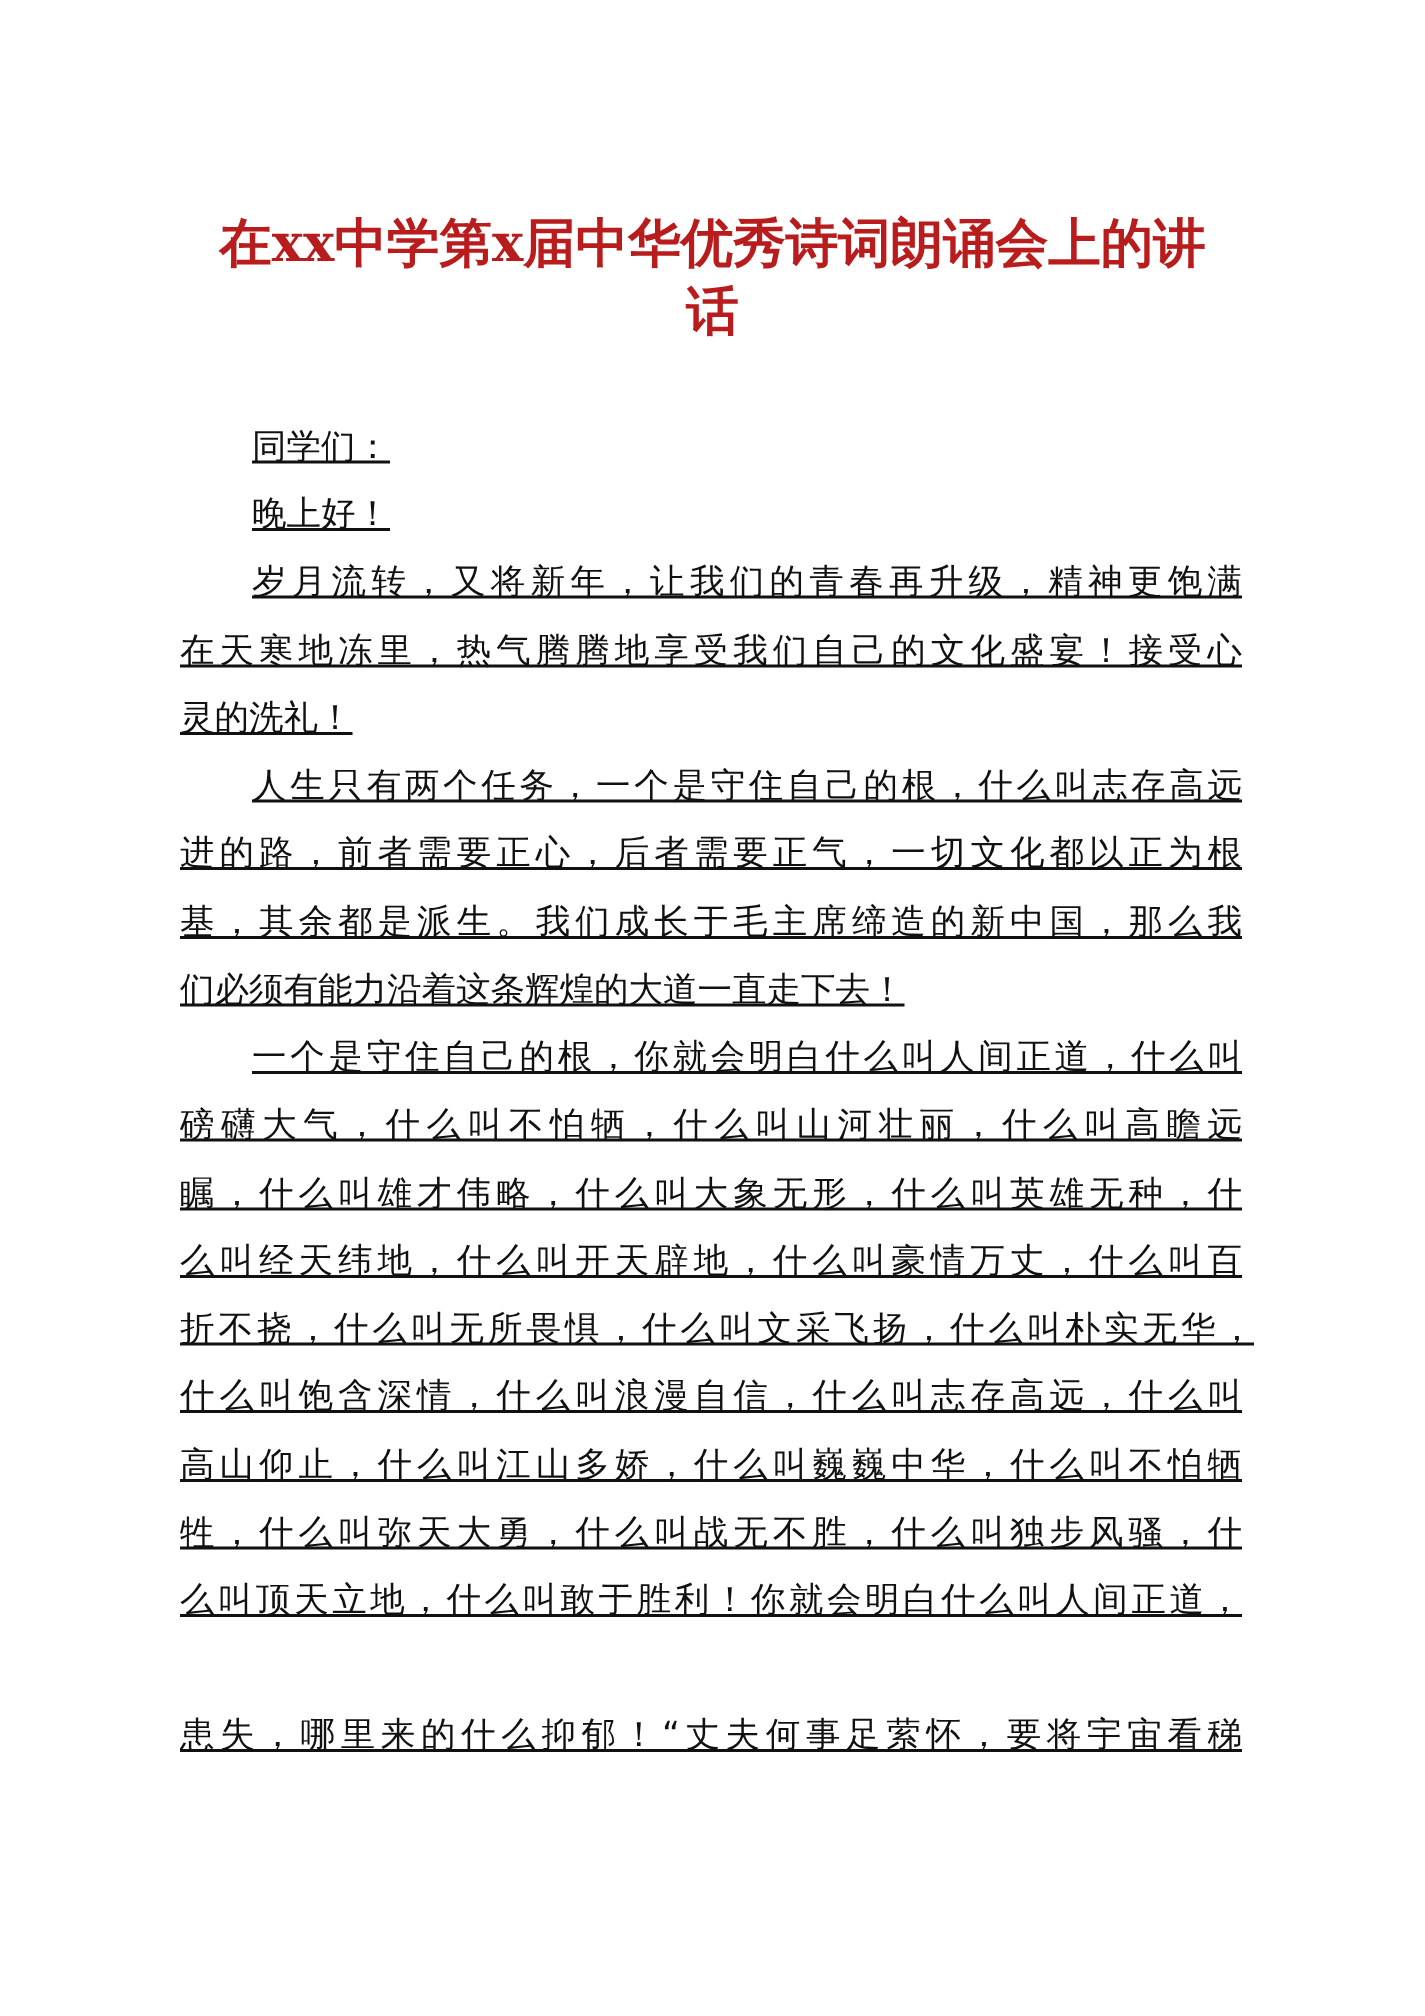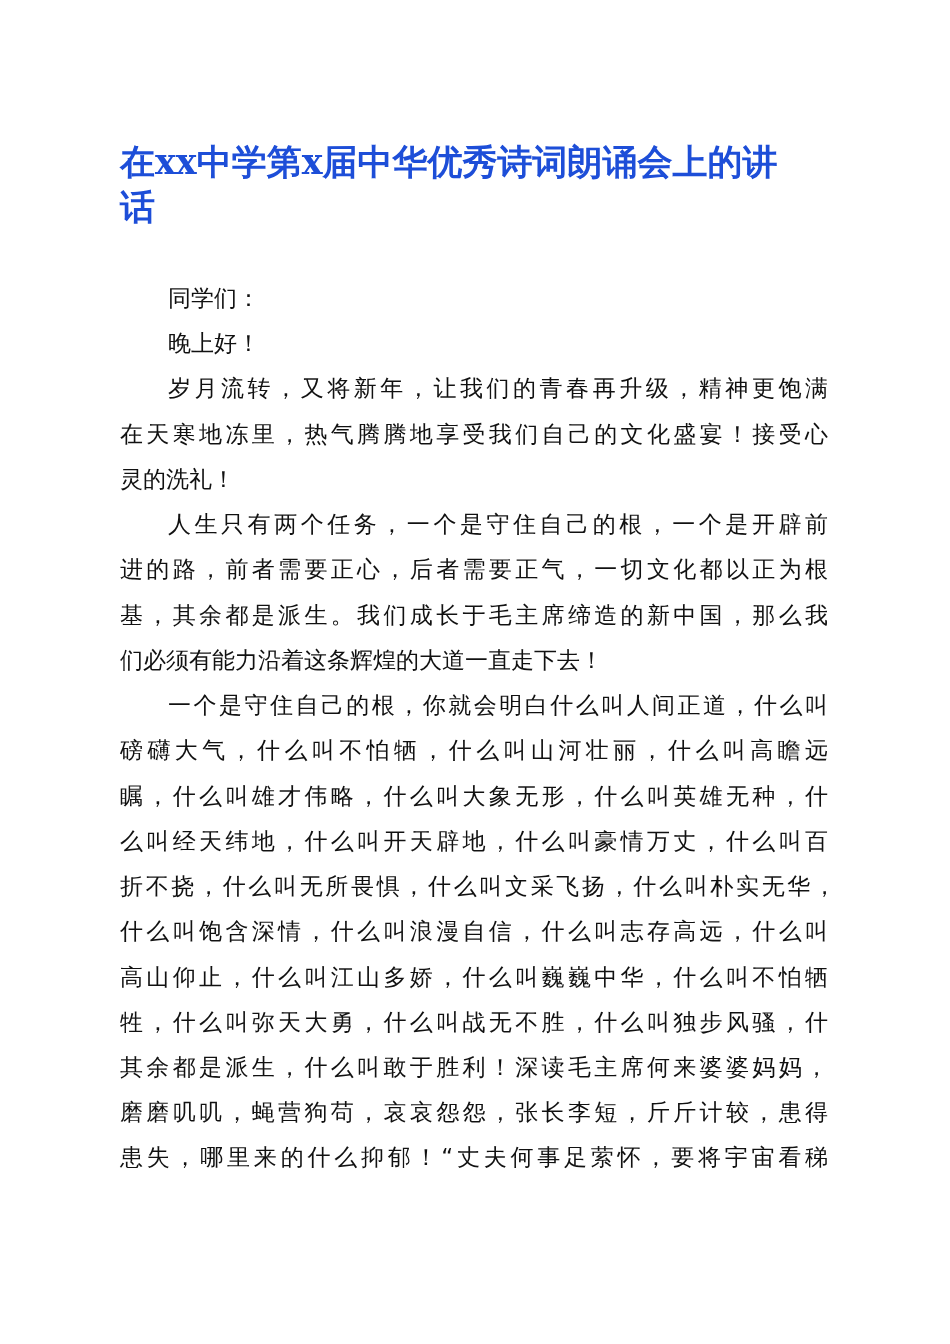--- a/index.html
+++ b/index.html
@@ -1,55 +1,54 @@
 <!DOCTYPE html>
 <html><head>
 <meta charset="utf-8">
 <style>
   html, body { margin: 0; padding: 0; background: #ffffff; }
   body { width: 950px; height: 1344px; position: relative; overflow: hidden; }
   .page { position: absolute; left: 0; top: 0; width: 950px; height: 1344px; background: #fff; }
   .title {
-    position: absolute; left: 120px; width: 710px; 
+    position: absolute; left: 120px; width: 710px; text-align: center;
     font-family: "DejaVu Serif", "Liberation Serif", serif;
-    font-weight: bold; font-size: 35px; color: #1d4ed8;
+    font-weight: bold; font-size: 35px; color: #b91c1c;
     letter-spacing: 0px;
   }
   .title.l1 { top: 139px; }
   .title.l2 { top: 184px; }
   .line {
     position: absolute; left: 120px; width: 708px;
     font-family: "DejaVu Sans", "Liberation Sans", sans-serif;
     font-size: 23px; color: #111; height: 30px; line-height: 30px;
     white-space: nowrap;
-    text-align: justify; text-align-last: justify;
+    text-align: justify; text-align-last: justify; text-decoration: underline;
   }
   .line.indent { left: 168px; width: 660px; }
   .line.short { text-align-last: left; }
 </style>
 </head>
 <body>
 
 <div class="page">
   <div class="title l1">在xx中学第x届中华优秀诗词朗诵会上的讲</div>
   <div class="title l2">话</div>
 
   <div class="line indent short" style="top:283px">同学们：</div>
   <div class="line indent short" style="top:328px">晚上好！</div>
   <div class="line" style="top:419px">在天寒地冻里，热气腾腾地享受我们自己的文化盛宴！接受心</div>
   <div class="line indent" style="top:373px">岁月流转，又将新年，让我们的青春再升级，精神更饱满</div>
   <div class="line short" style="top:464px">灵的洗礼！</div>
-  <div class="line indent" style="top:509px">人生只有两个任务，一个是守住自己的根，一个是开辟前</div>
+  <div class="line indent" style="top:509px">人生只有两个任务，一个是守住自己的根，什么叫志存高远</div>
   <div class="line" style="top:554px">进的路，前者需要正心，后者需要正气，一切文化都以正为根</div>
   <div class="line" style="top:600px">基，其余都是派生。我们成长于毛主席缔造的新中国，那么我</div>
   <div class="line short" style="top:645px">们必须有能力沿着这条辉煌的大道一直走下去！</div>
   <div class="line indent" style="top:690px">一个是守住自己的根，你就会明白什么叫人间正道，什么叫</div>
   <div class="line" style="top:735px">磅礴大气，什么叫不怕牺，什么叫山河壮丽，什么叫高瞻远</div>
   <div class="line" style="top:781px">瞩，什么叫雄才伟略，什么叫大象无形，什么叫英雄无种，什</div>
   <div class="line" style="top:826px">么叫经天纬地，什么叫开天辟地，什么叫豪情万丈，什么叫百</div>
   <div class="line" style="top:871px; width:716px">折不挠，什么叫无所畏惧，什么叫文采飞扬，什么叫朴实无华，</div>
   <div class="line" style="top:916px">什么叫饱含深情，什么叫浪漫自信，什么叫志存高远，什么叫</div>
   <div class="line" style="top:962px">高山仰止，什么叫江山多娇，什么叫巍巍中华，什么叫不怕牺</div>
   <div class="line" style="top:1007px">牲，什么叫弥天大勇，什么叫战无不胜，什么叫独步风骚，什</div>
-  <div class="line" style="top:1052px">其余都是派生，什么叫敢于胜利！深读毛主席何来婆婆妈妈，</div>
-  <div class="line" style="top:1097px">磨磨叽叽，蝇营狗苟，哀哀怨怨，张长李短，斤斤计较，患得</div>
+  <div class="line" style="top:1052px">么叫顶天立地，什么叫敢于胜利！你就会明白什么叫人间正道，</div>
   <div class="line" style="top:1142px">患失，哪里来的什么抑郁！“丈夫何事足萦怀，要将宇宙看稊</div>
 </div>
 
 </body></html>

